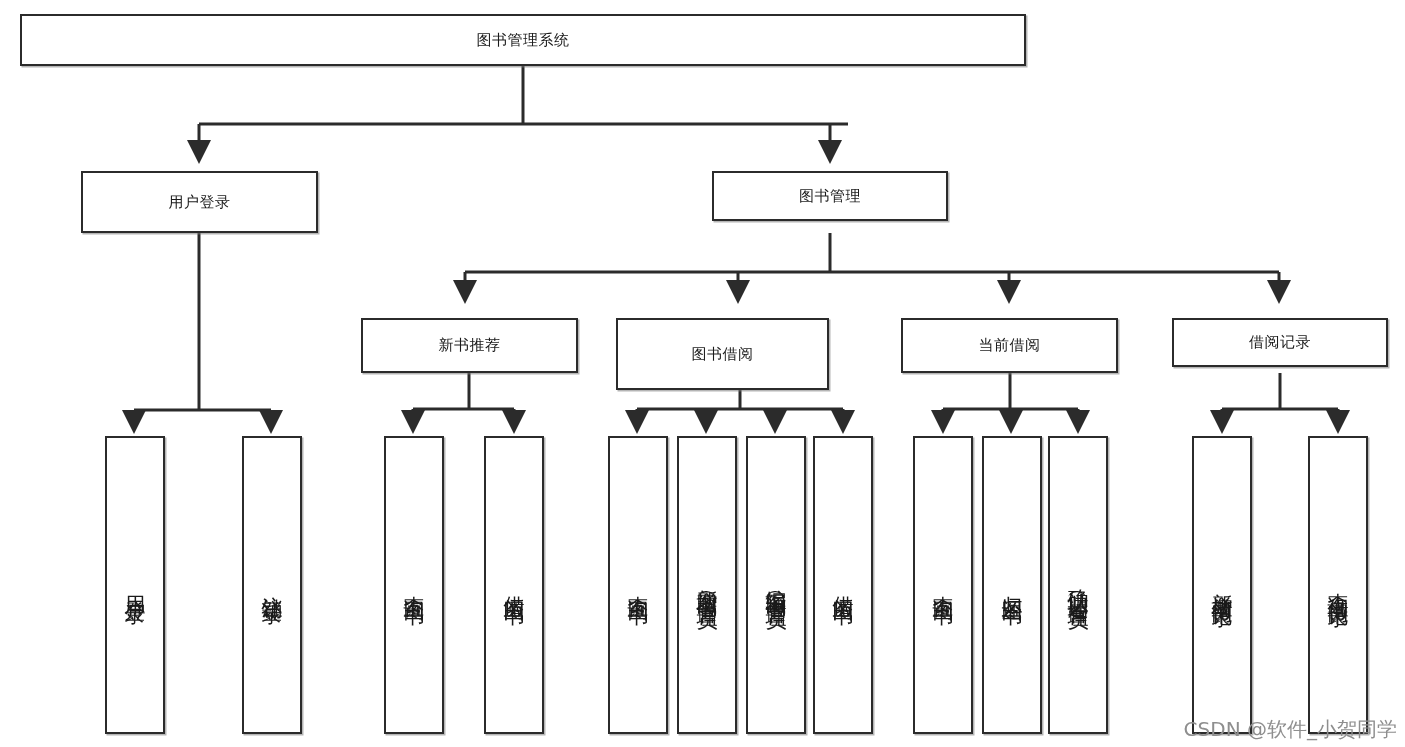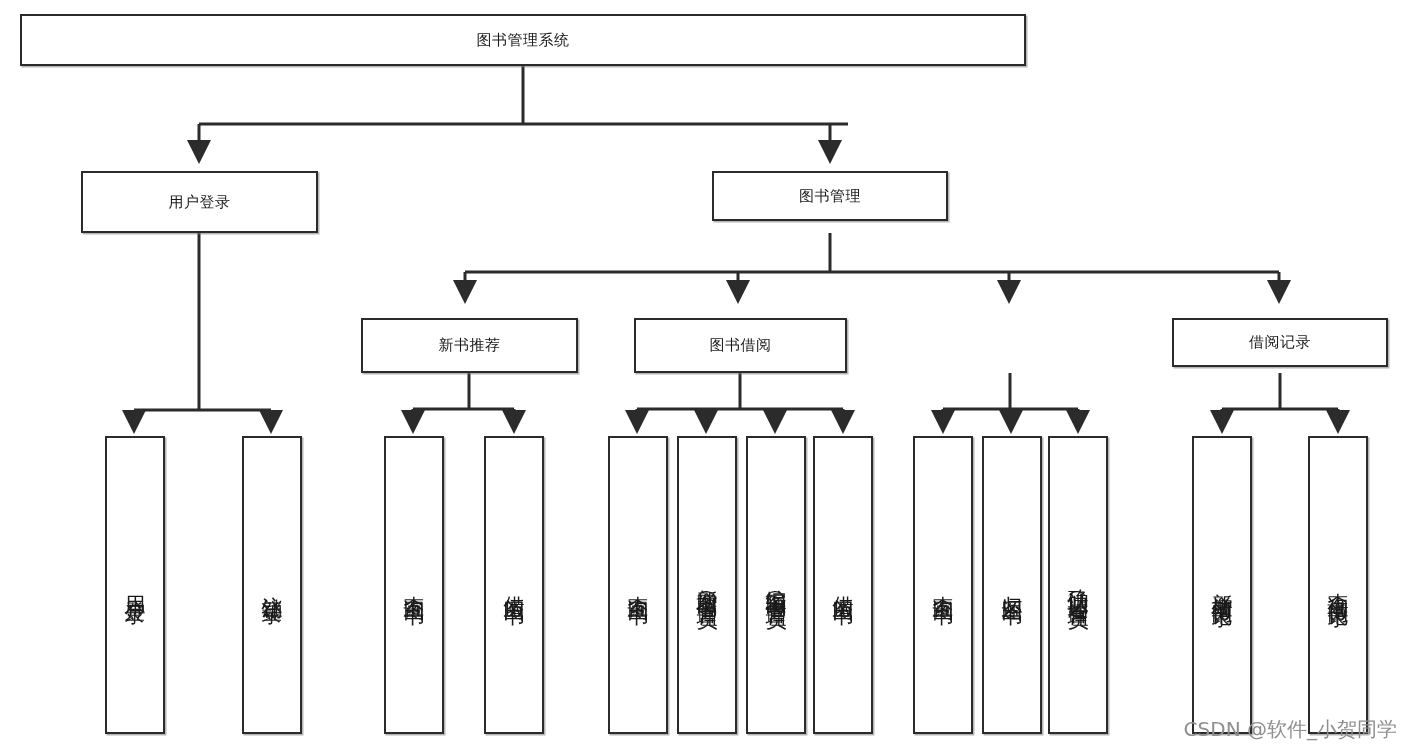--- a/index.html
+++ b/index.html
@@ -117,21 +117,22 @@
       <path d="M 1338 409 L 1338 430" marker-end="url(#arrow)"></path>
     </g>
   </svg>
 
   <div class="node horiz" style="left:20px; top:14px; width:1006px; height:52px;">图书管理系统</div>
 
   <div class="node horiz" style="left:81px; top:171px; width:237px; height:62px;">用户登录</div>
   <div class="node horiz" style="left:712px; top:171px; width:236px; height:50px;">图书管理</div>
 
   <div class="node horiz" style="left:361px; top:318px; width:217px; height:55px;">新书推荐</div>
-  <div class="node horiz" style="left:634px; top:318px; width:213px; height:55px;">图书借阅</div>
+  <div class="node horiz" style="left:616px; top:318px; width:213px; height:72px;">图书借阅</div>
+  <div class="node horiz" style="left:901px; top:318px; width:217px; height:55px;">当前借阅</div>
   <div class="node horiz" style="left:1172px; top:318px; width:216px; height:49px;">借阅记录</div>
 
   <div class="node vert" style="left:105px; top:436px; width:60px; height:298px;">
     <span class="vtext">用户登录</span>
   </div>
   <div class="node vert" style="left:242px; top:436px; width:60px; height:298px;">
     <span class="vtext">注销登录</span>
   </div>
 
   <div class="node vert" style="left:384px; top:436px; width:60px; height:298px;">

